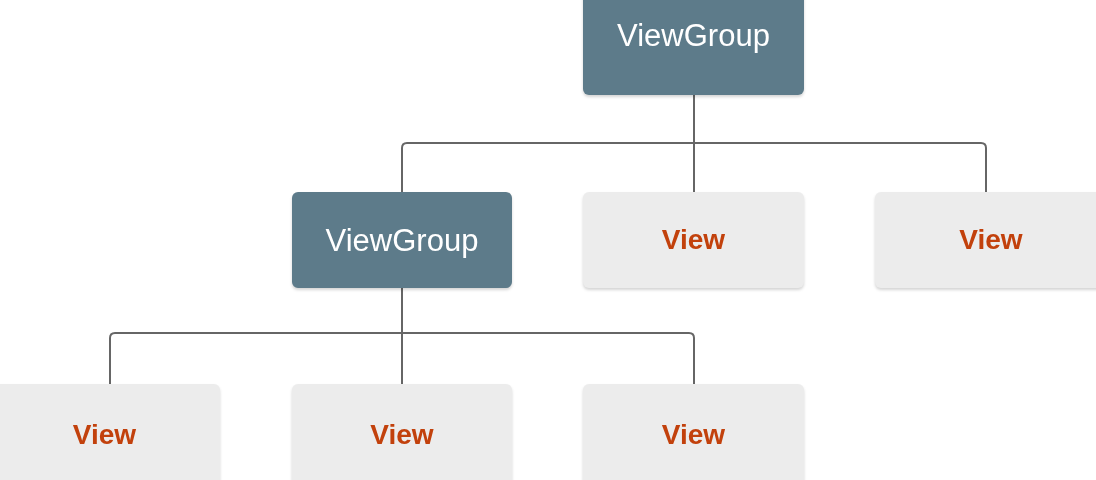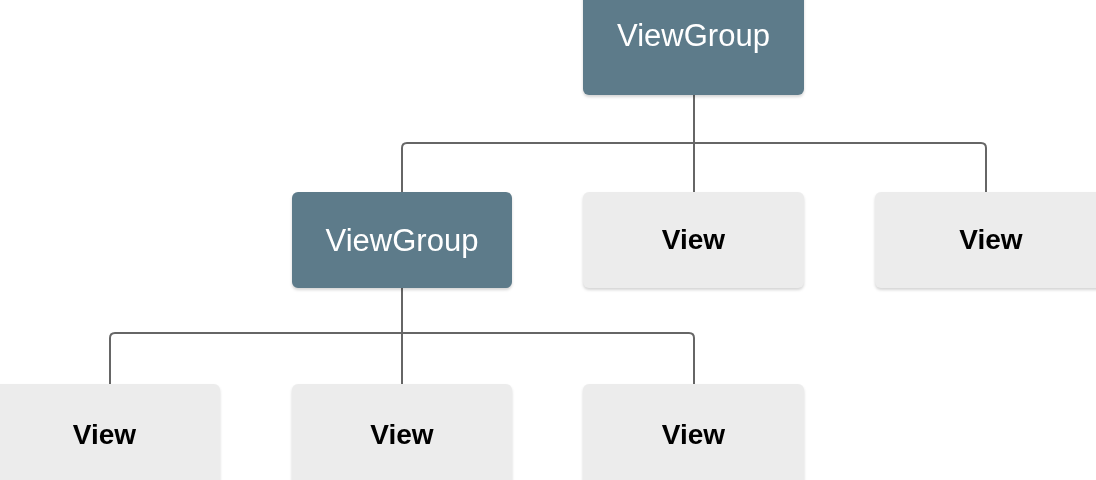--- a/index.html
+++ b/index.html
@@ -45,21 +45,21 @@
     display: block;
     line-height: 1;
     white-space: nowrap;
   }
   .viewgroup .node-label {
     color: #ffffff;
     font-size: 31px;
     font-weight: 400;
   }
   .view .node-label {
-    color: #000000;
+    color: #c2410c;
     font-size: 28px;
     font-weight: 700;
   }
 </style>
 </head>
 <body>
 
 <div id="canvas">
 
   <svg id="connectors" width="1096" height="480" viewBox="0 0 1096 480" xmlns="http://www.w3.org/2000/svg">

